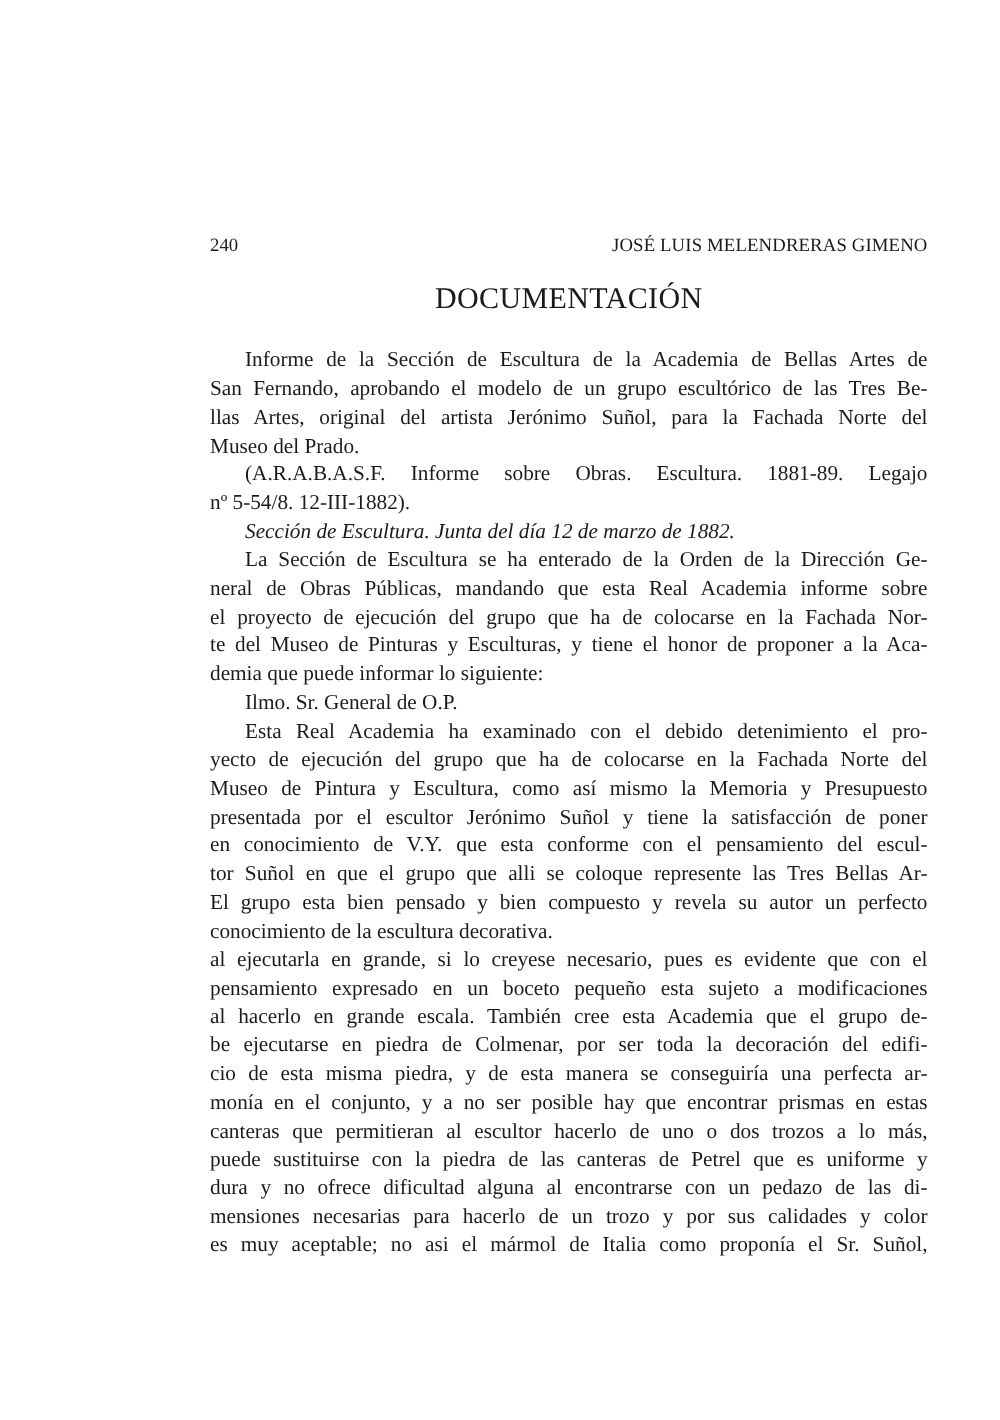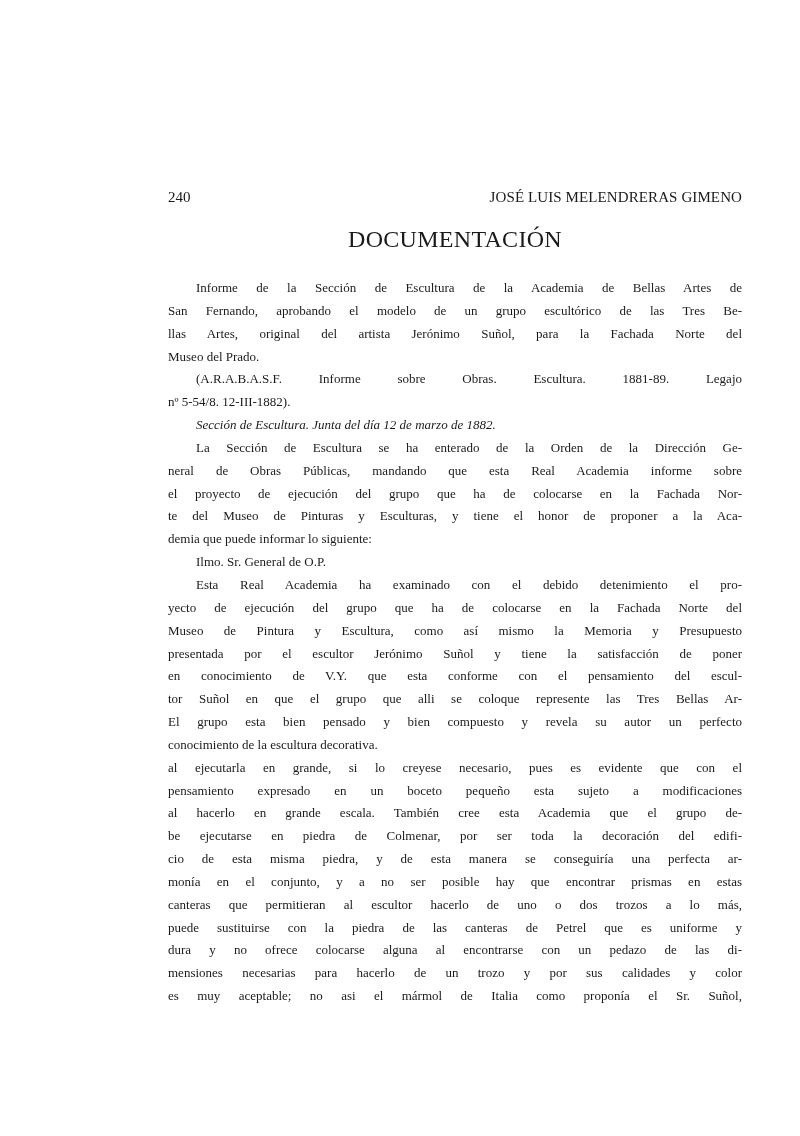--- a/index.html
+++ b/index.html
@@ -6,21 +6,21 @@
   body { width: 800px; height: 1136px; position: relative; overflow: hidden;
          font-family: "Liberation Serif", "DejaVu Serif", serif; color: #1a1a1a; }
   .page { position: absolute; left: 0; top: 0; width: 776px; height: 1136px; margin-top: 44px; }
   .running-head { position: absolute; top: 143px; left: 168px; width: 574px; height: 20px;
                   font-size: 15px; line-height: 20px; }
   .page-number { position: absolute; left: 0; top: 0; }
   .author { position: absolute; right: 0; top: 0; letter-spacing: 0.1px; }
   .title { position: absolute; top: 180px; left: 168px; width: 574px; text-align: center;
            font-size: 24px; line-height: 30px; letter-spacing: 0.3px; }
   .body { position: absolute; top: 233px; left: 168px; width: 574px;
-          font-size: 13px; line-height: 22.85px; }
+          font-size: 17px; line-height: 22.85px; }
   .line { display: block; white-space: nowrap; text-align: justify; text-align-last: justify; height: 22.85px; }
   .line.last { text-align-last: left; }
   .indent { padding-left: 28px; }
   .italic { font-style: italic; }
 </style>
 </head>
 <body>
 
 <div class="page">
   <div class="running-head">
@@ -53,17 +53,17 @@
       <span class="line">El grupo esta bien pensado y bien compuesto y revela su autor un perfecto</span>
       <span class="line last">conocimiento de la escultura decorativa.</span>
       <span class="line">al ejecutarla en grande, si lo creyese necesario, pues es evidente que con el</span>
       <span class="line">pensamiento expresado en un boceto pequeño esta sujeto a modificaciones</span>
       <span class="line">al hacerlo en grande escala. También cree esta Academia que el grupo de-</span>
       <span class="line">be ejecutarse en piedra de Colmenar, por ser toda la decoración del edifi-</span>
       <span class="line">cio de esta misma piedra, y de esta manera se conseguiría una perfecta ar-</span>
       <span class="line">monía en el conjunto, y a no ser posible hay que encontrar prismas en estas</span>
       <span class="line">canteras que permitieran al escultor hacerlo de uno o dos trozos a lo más,</span>
       <span class="line">puede sustituirse con la piedra de las canteras de Petrel que es uniforme y</span>
-      <span class="line">dura y no ofrece colocarse alguna al encontrarse con un pedazo de las di-</span>
+      <span class="line">dura y no ofrece dificultad alguna al encontrarse con un pedazo de las di-</span>
       <span class="line">mensiones necesarias para hacerlo de un trozo y por sus calidades y color</span>
       <span class="line">es muy aceptable;  no asi el mármol de Italia como proponía  el  Sr. Suñol,</span>
     </div>
 </div>
 
 </body></html>

